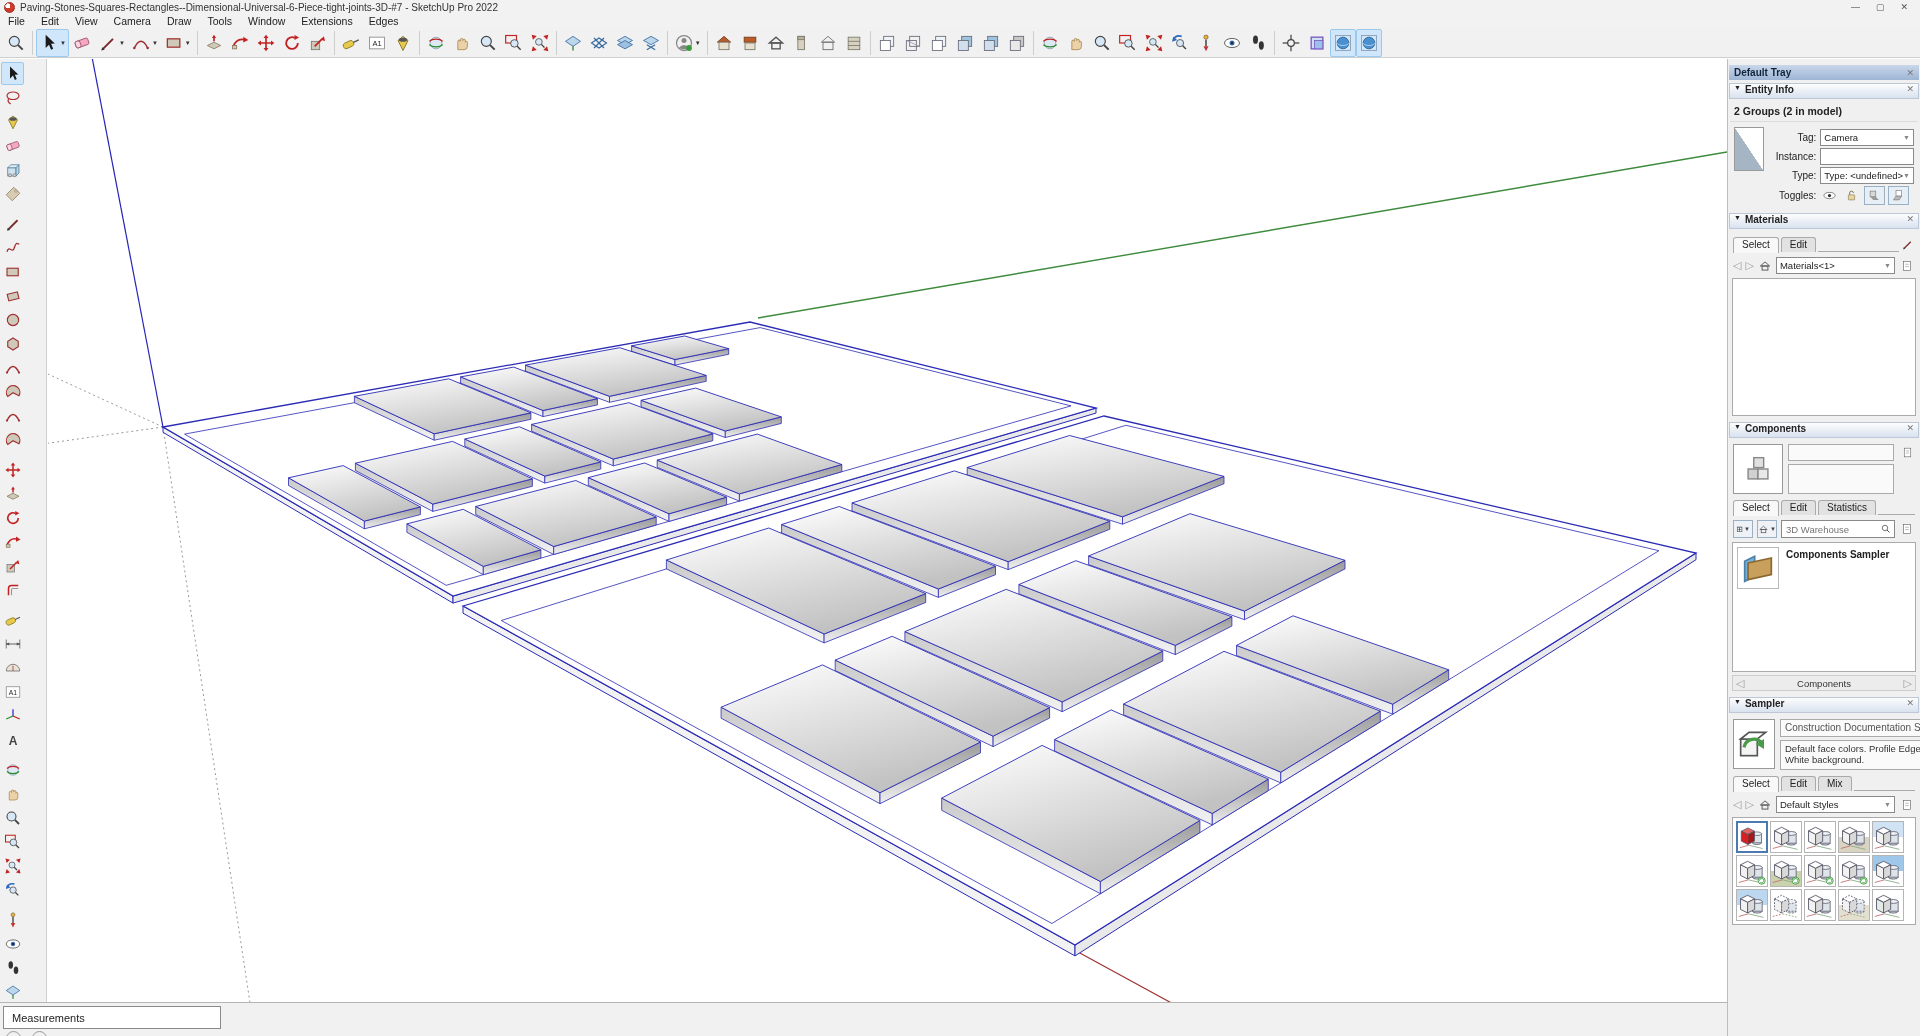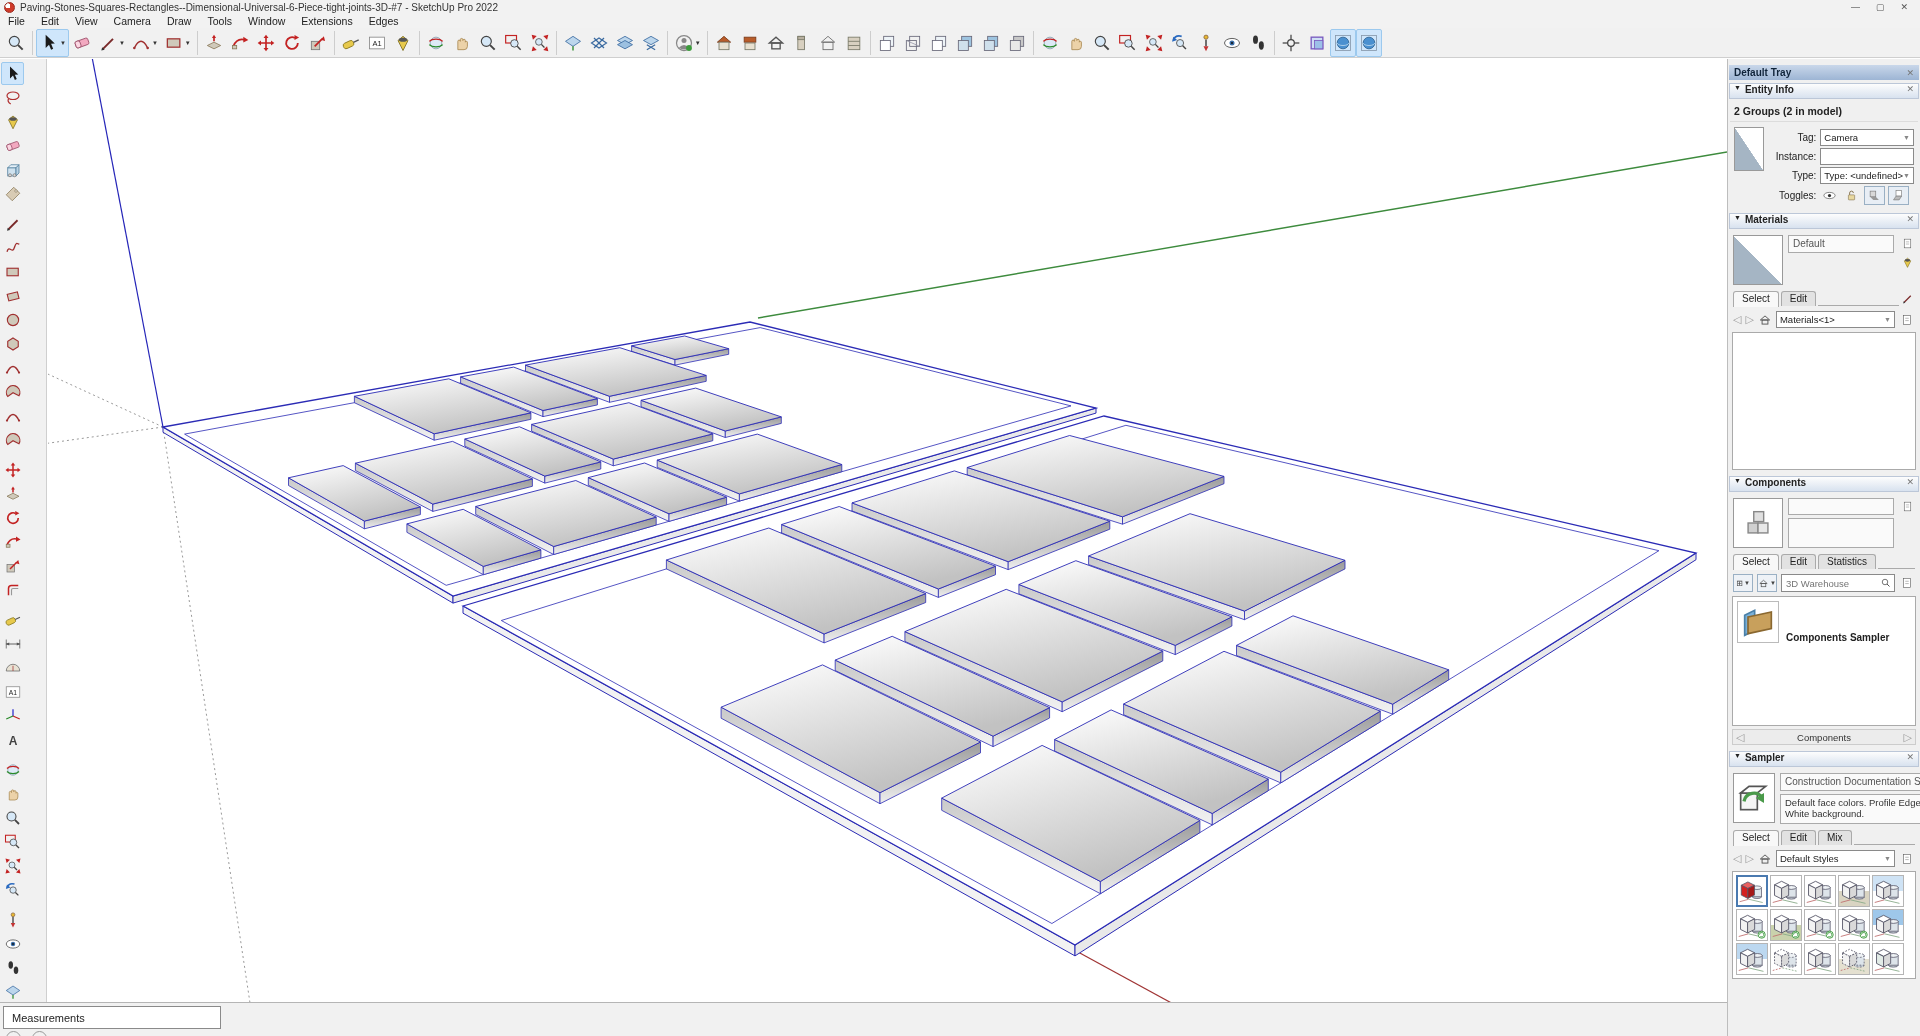--- a/index.html
+++ b/index.html
@@ -76,21 +76,21 @@
   .sidebtn svg{width:13px;height:13px;}
   .tabs{display:flex;align-items:flex-end;margin:5px 3px 0 3px;}
   .tab{padding:1px 8px 2px 8px;border:1px solid #aaa;border-bottom:none;border-radius:3px 3px 0 0;
        background:#e2e2e2;margin-right:2px;font-size:10px;}
   .tab.active{background:#f8f8f8;position:relative;top:1px;padding-bottom:3px;}
   .tabspacer{flex:1;border-bottom:1px solid #aaa;height:1px;}
   .navrow{display:flex;align-items:center;gap:4px;margin:5px 3px 0 3px;}
   .arrowbtn{color:#999;font-size:11px;}
   .navrow svg{width:14px;height:14px;}
   .listarea{margin:4px 2px 0 2px;background:#fff;border:1px solid #aaa;}
-  .complistitem{display:flex;gap:7px;align-items:flex-end;padding:4px;}
+  .complistitem{display:flex;gap:7px;align-items:flex-start;padding:4px;}
   .foldthumb{width:40px;height:40px;border:1px solid #bbb;background:#fff;flex:0 0 40px;}
   .foldthumb svg{width:100%;height:100%;}
   .complabel{font-weight:bold;font-size:10px;padding-top:2px;}
   .compfooter{display:flex;align-items:center;margin:3px 2px 0 2px;background:#ececec;border:1px solid #ccc;
               height:14px;font-size:9.5px;color:#333;padding:0 3px;}
   .compfooter .mid{flex:1;text-align:center;}
   .stylesgrid{display:flex;flex-wrap:wrap;gap:2px;margin:4px 2px 0 2px;background:#fff;border:1px solid #aaa;padding:3px;}
   .stylecell{width:32px;height:32px;border:1px solid #b5b5b5;box-sizing:border-box;}
   .stylecell svg{width:100%;height:100%;display:block;}
   .stylecell.sel{border:2px solid #4a7ab0;}
@@ -1238,36 +1238,20 @@
     </div>
   </div>
 
   <div>
     <div class="sechdr">
       <span class="tri">▼</span>
       <span>Materials</span>
       <span class="xbtn">✕</span>
     </div>
     <div class="secbody">
-      <div class="matrow">
-        <div class="thumb big"></div>
-        <div class="namebox">Default</div>
-        <div class="sidecol">
-          <span class="sidebtn">
-              <svg viewBox="0 0 24 24">
-                <use href="#s-doc"></use>
-              </svg>
-            </span>
-          <span class="sidebtn">
-              <svg viewBox="0 0 24 24">
-                <use href="#s-bucket"></use>
-              </svg>
-            </span>
-        </div>
-      </div>
       <div class="tabs">
         <span class="tab active">Select</span>
         <span class="tab">Edit</span>
         <span class="tabspacer"></span>
         <span class="sidebtn">
             <svg viewBox="0 0 24 24">
               <use href="#s-pencil"></use>
             </svg>
           </span>
       </div>

